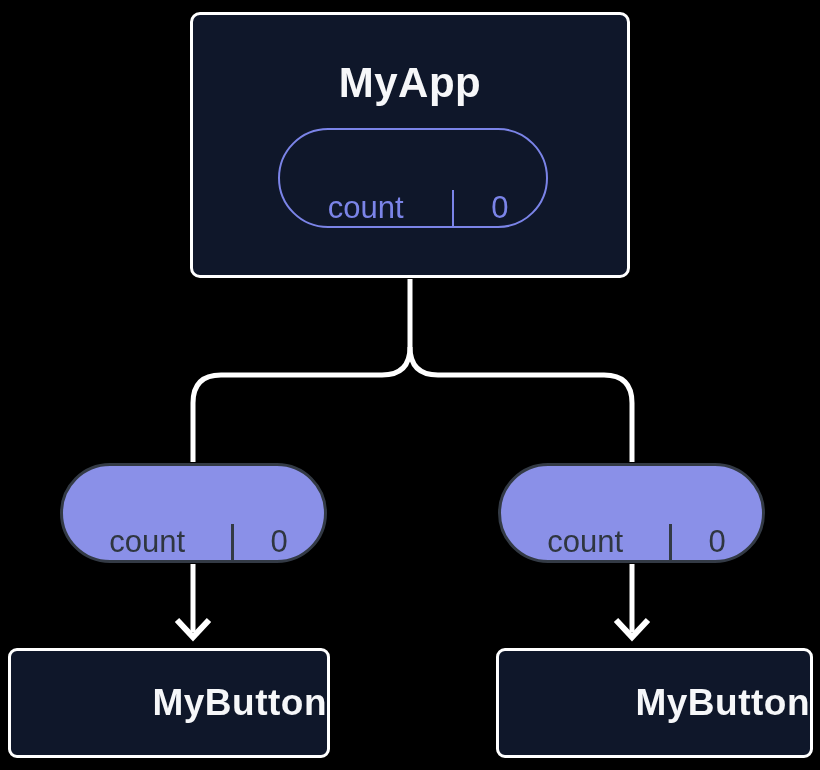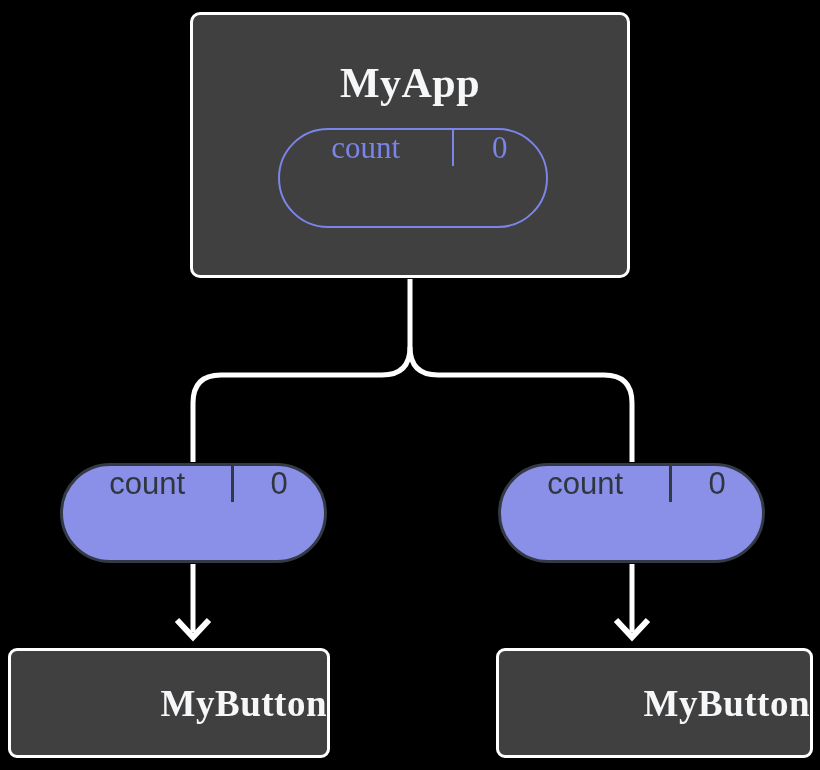--- a/index.html
+++ b/index.html
@@ -18,25 +18,24 @@
   #connector-svg {
     position: absolute;
     left: 0;
     top: 0;
     width: 820px;
     height: 770px;
   }
   .component-node {
     position: absolute;
     box-sizing: border-box;
-    background: #404040;
+    background: #0f172a;
     border: 3px solid #FFFFFF;
     border-radius: 10px;
     color: #F6F7F9;
-    font-family: Liberation Serif, serif;
   }
   .root-node {
     left: 190px;
     top: 12px;
     width: 440px;
     height: 266px;
   }
   .root-title {
     position: absolute;
     top: 44px;
@@ -45,21 +44,21 @@
     text-align: center;
     font-size: 42px;
     font-weight: 600;
     letter-spacing: 0.5px;
     color: #F6F7F9;
   }
   .pill {
     position: absolute;
     box-sizing: border-box;
     display: flex;
-    align-items: flex-start;
+    align-items: flex-end;
     border-radius: 50px;
     overflow: hidden;
     font-size: 31px;
   }
   .pill-seg {
     display: flex;
     align-items: center;
     justify-content: center;
   }
   .pill-seg.name { flex: 0 0 64.5%; }

